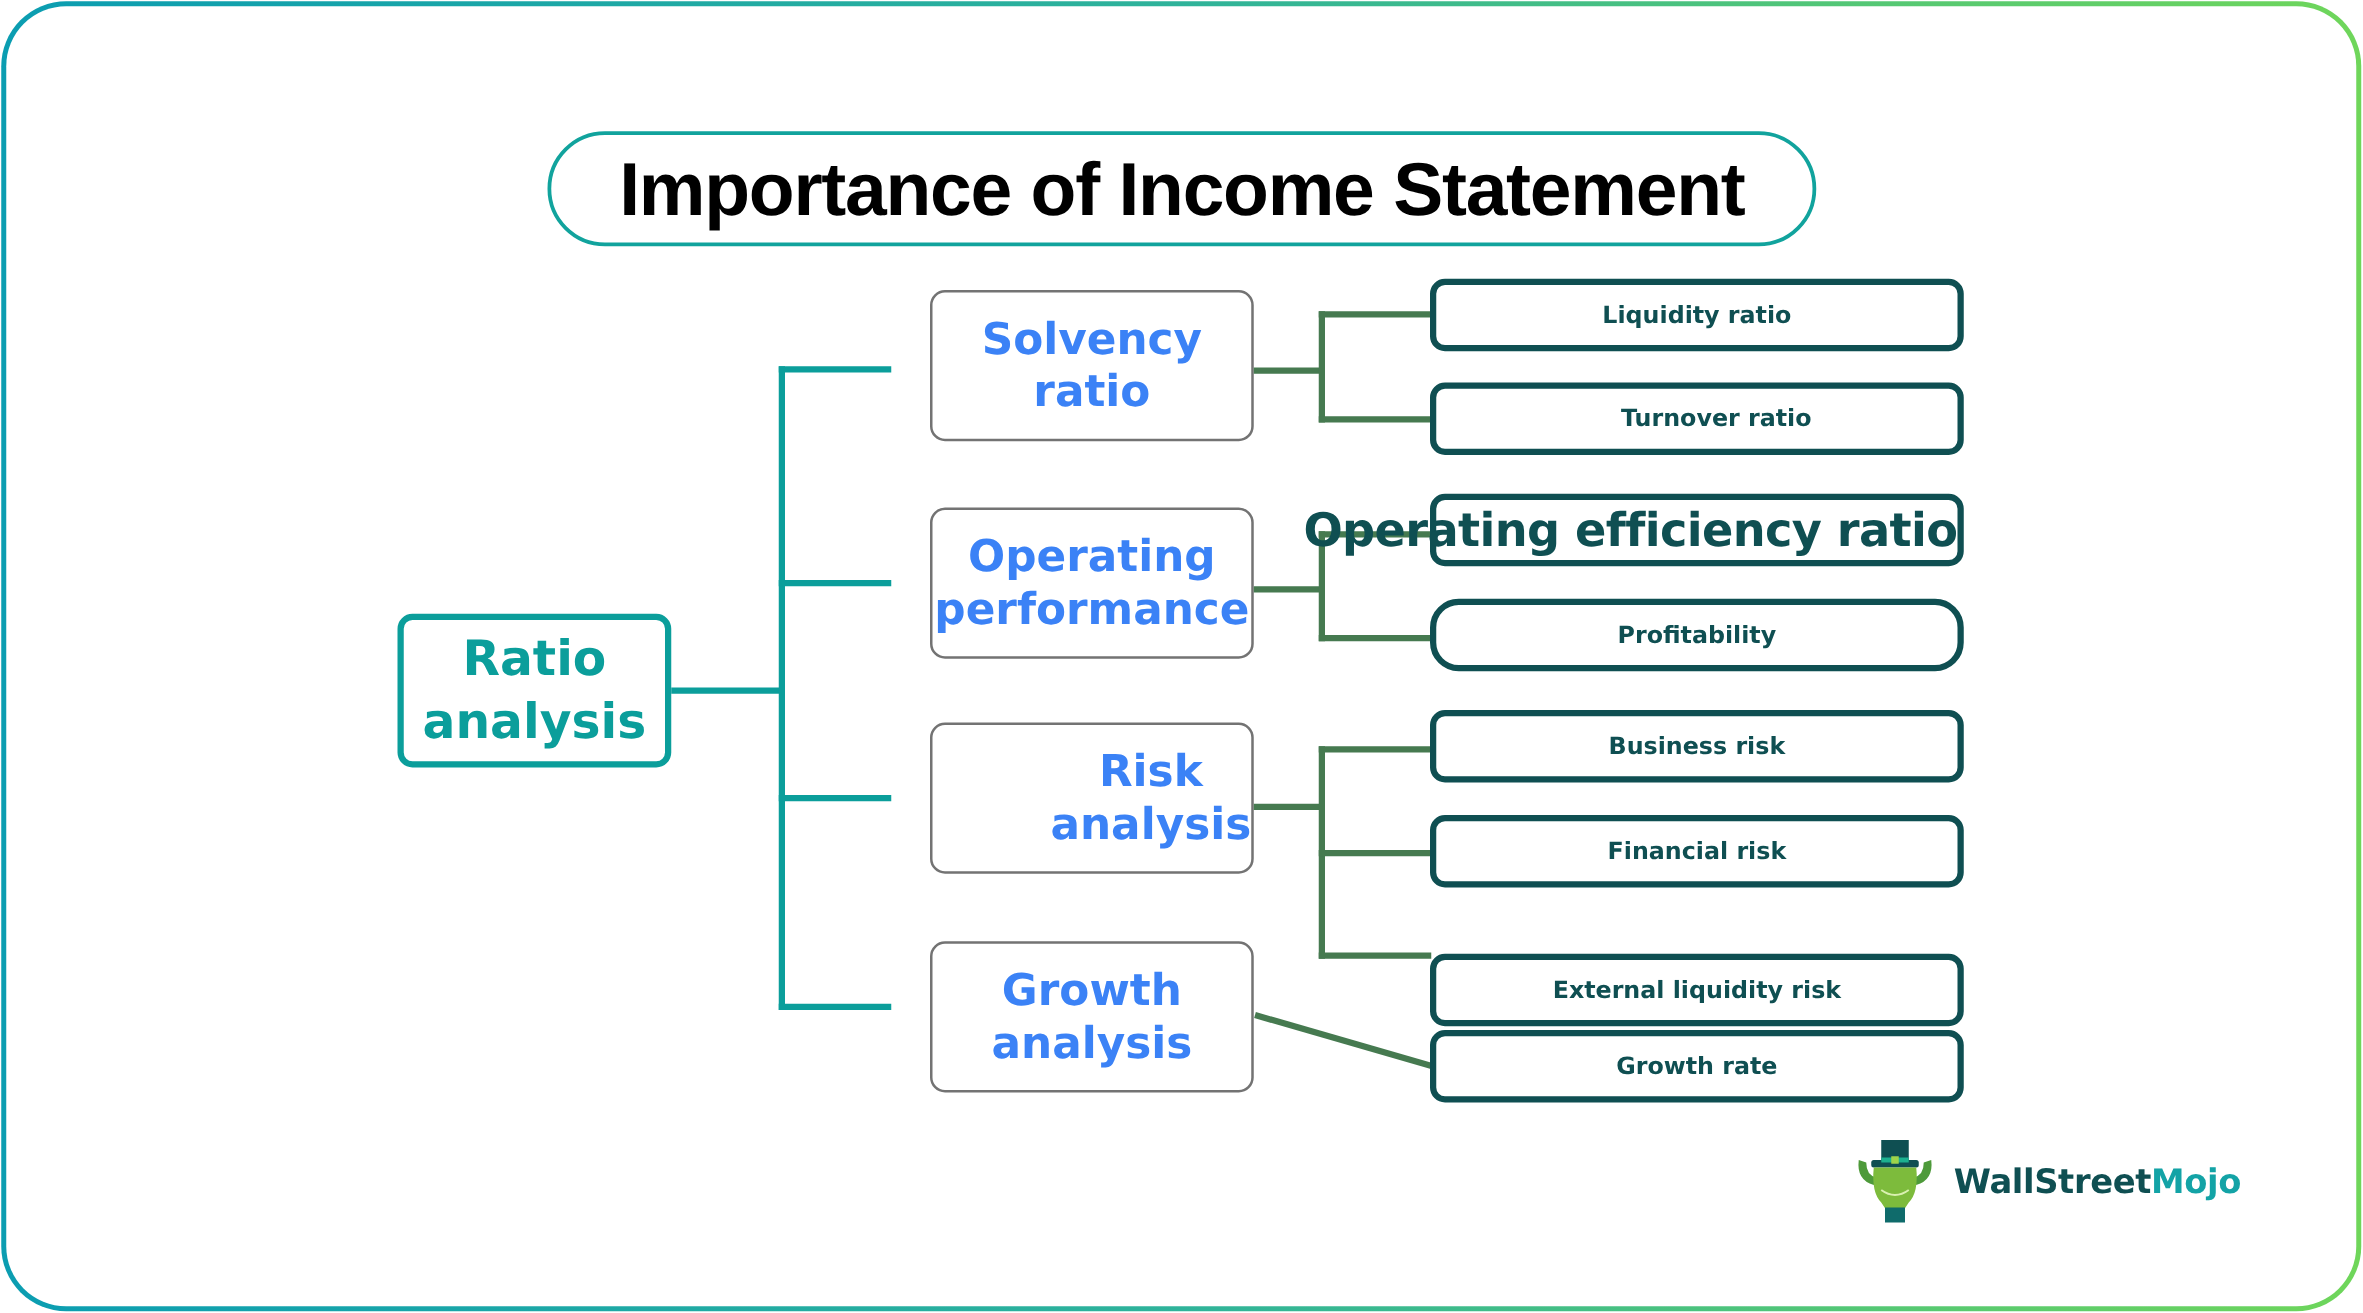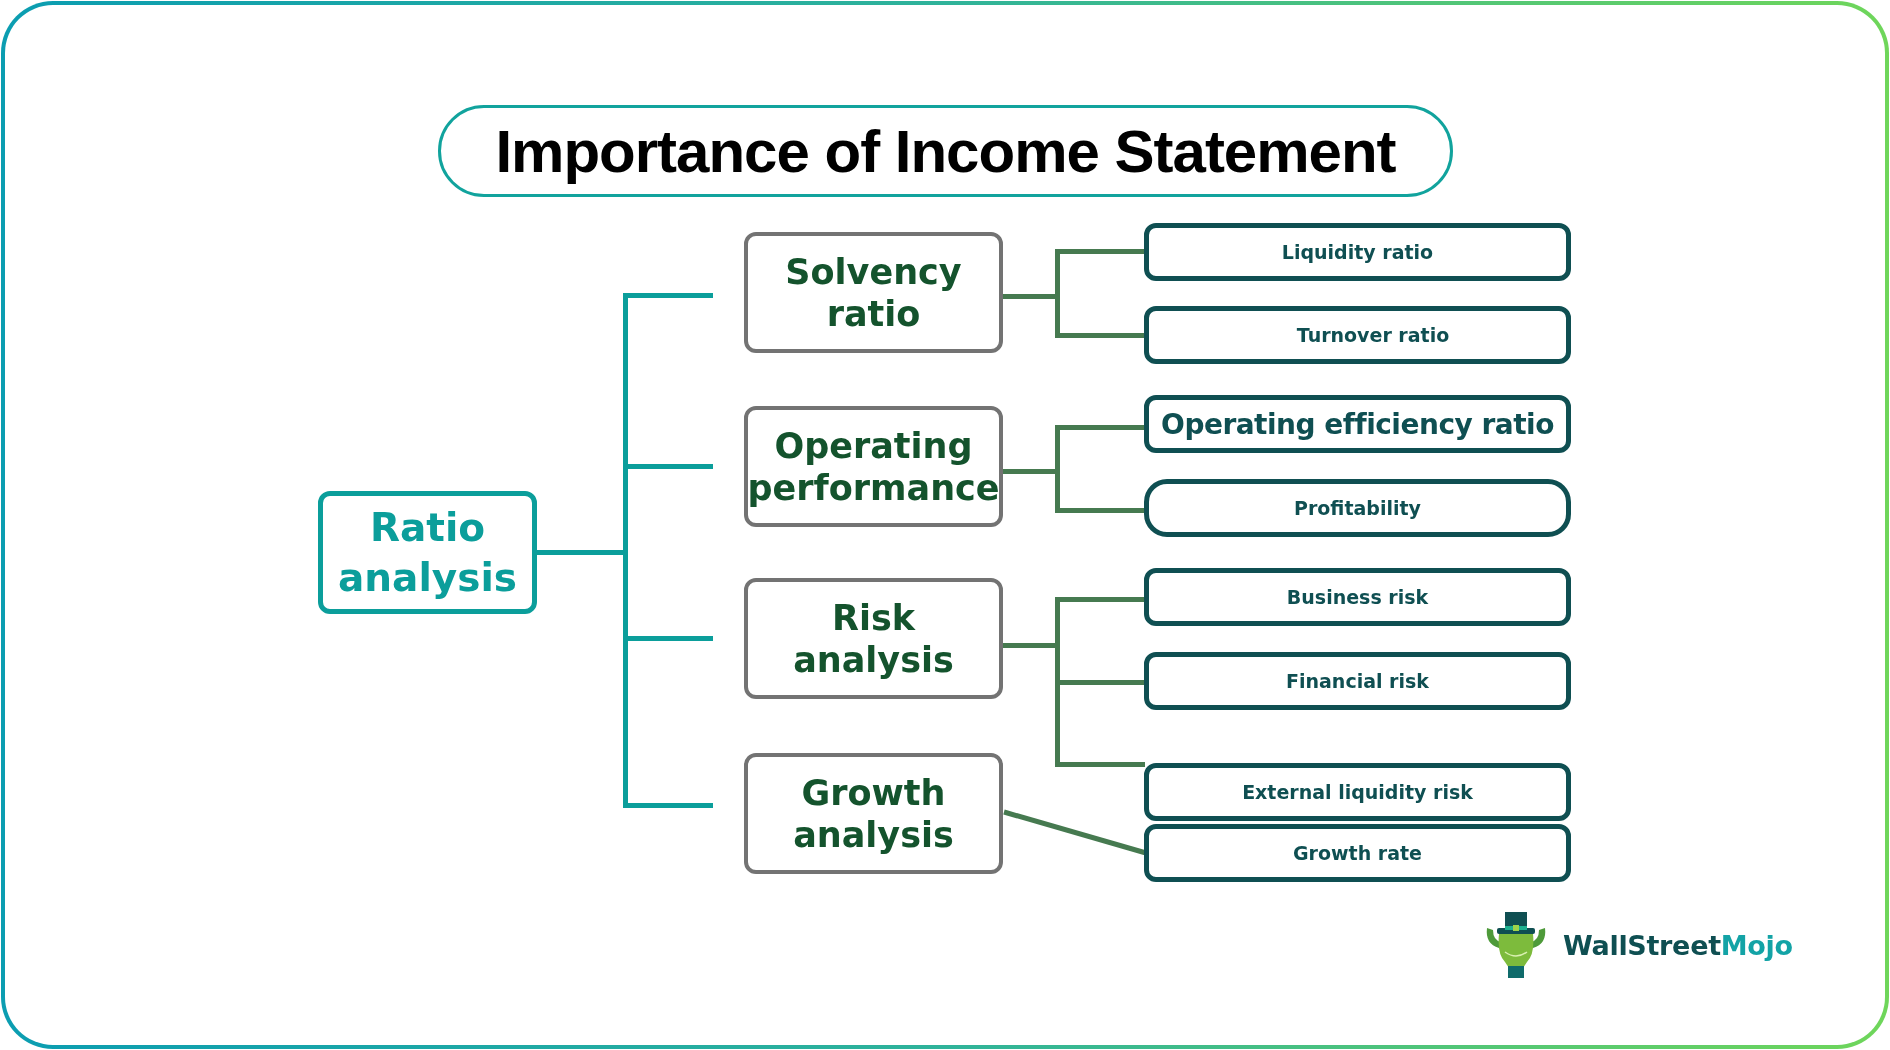--- a/index.html
+++ b/index.html
@@ -10,27 +10,27 @@
            background:linear-gradient(90deg,#0b9db1 0%,#2fb39a 50%,#6fd65a 100%); }
   .frame-inner { width:100%; height:100%; background:#fff; border-radius:48px; }
   .abs { position:absolute; box-sizing:border-box; }
   .title-pill { left:438px; top:105px; width:1015px; height:92px; border:3px solid #11a39d;
                 border-radius:46px; display:flex; align-items:center; justify-content:center; }
   .title-text { font-family:"Liberation Sans",sans-serif; font-weight:700; font-size:60px;
                 color:#000; letter-spacing:-1px; }
   .root-box { left:318px; top:491px; width:219px; height:123px; border:5px solid #0b9e9b;
               border-radius:12px; display:flex; align-items:center; justify-content:center;
               text-align:center; color:#0b9e9b; font-weight:700; font-size:39px; line-height:50px; }
-  .mid-box { left:744px; width:259px; height:121px; border:4px solid #737373; border-radius:12px;
+  .mid-box { left:744px; width:259px; height:121px; border:2px solid #737373; border-radius:12px;
              display:flex; align-items:center; justify-content:center; text-align:center;
-             color:#14532d; font-weight:700; font-size:35px; line-height:42px; }
+             color:#3b82f6; font-weight:700; font-size:35px; line-height:42px; }
   .leaf-box { left:1144px; width:427px; height:58px; border:5px solid #0f4f52; border-radius:12px;
               display:flex; align-items:center; justify-content:center; text-align:center;
               color:#0f4f52; font-weight:700; font-size:19px; white-space:nowrap; }
-  .leaf-box.tight { font-size:28px; letter-spacing:-0.5px; }
+  .leaf-box.tight { font-size:37px; letter-spacing:-0.5px;justify-content:flex-end; }
   .line-teal { background:#0b9e9b; }
   .line-green { background:#467a50; }
   .brand { left:1483px; top:910px; height:70px; display:flex; align-items:center; }
   .brand-text { font-weight:700; font-size:27px; letter-spacing:-0.3px; margin-left:14px; }
   .brand-a { color:#0f4f52; }
   .brand-b { color:#13a3a6; }
 </style>
 </head>
 <body>
 
@@ -61,21 +61,21 @@
       <div>Solvency</div>
       <div>ratio</div>
     </div>
 </div>
 <div class="abs mid-box" style="top:406px;">
   <div>
       <div>Operating</div>
       <div>performance</div>
     </div>
 </div>
-<div class="abs mid-box" style="top:578px;">
+<div class="abs mid-box" style="top:578px;justify-content:flex-end;">
   <div>
       <div>Risk</div>
       <div>analysis</div>
     </div>
 </div>
 <div class="abs mid-box" style="top:753px;text-align:center;">
   <div>
       <div>Growth</div>
       <div>analysis</div>
     </div>

